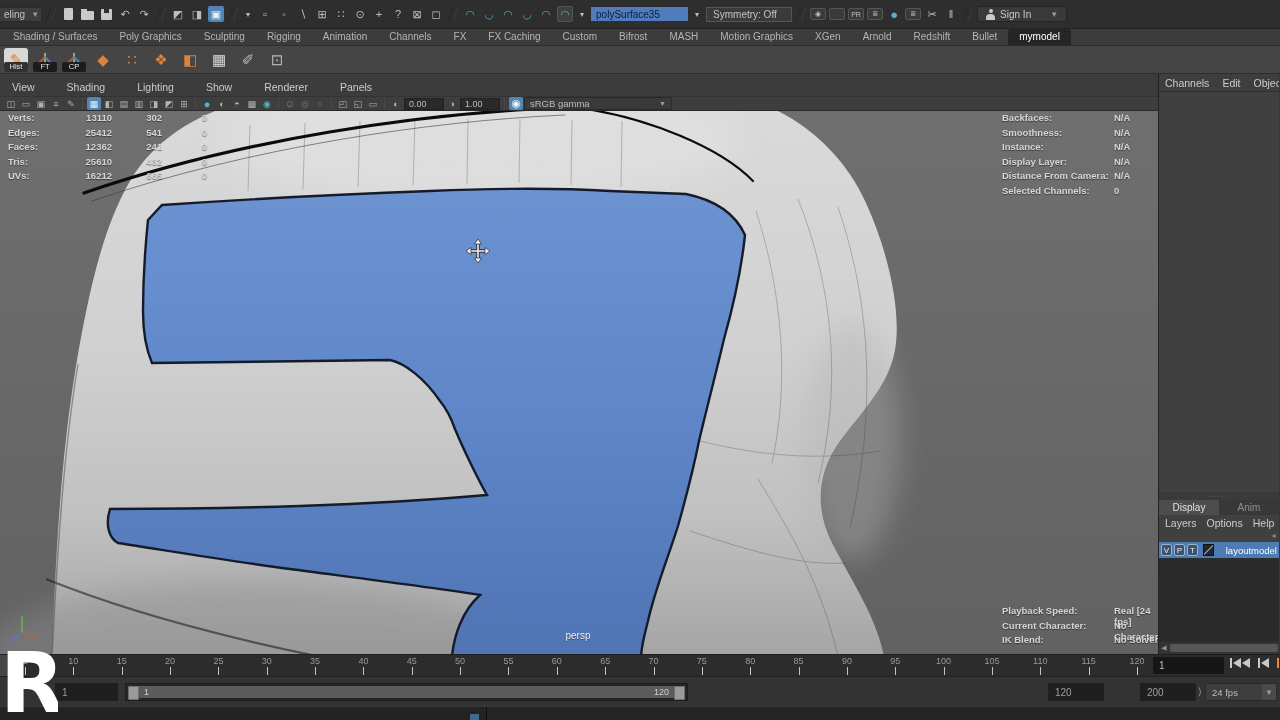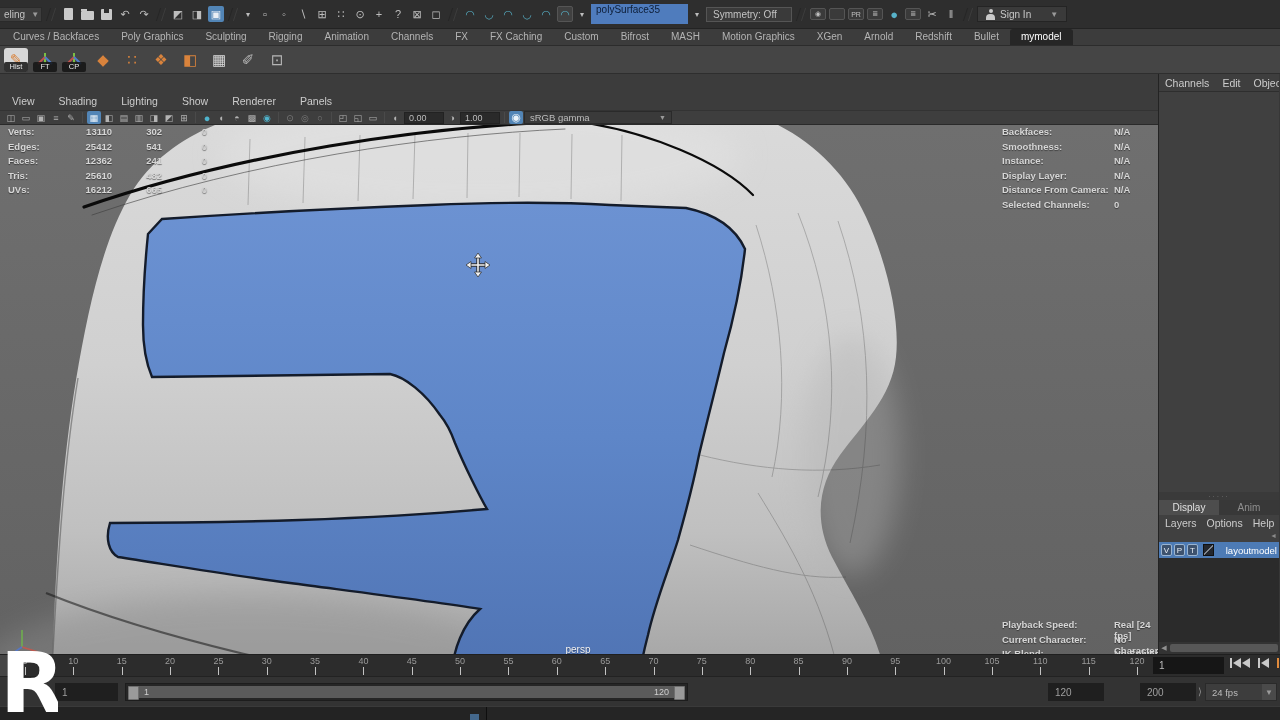--- a/index.html
+++ b/index.html
@@ -24,21 +24,21 @@
   .ti.teal { color:#57b2c9; }
   .ti.hl { background:#5285b6; border-radius:2px; color:#e8eef5; }
   .ti.boxed { border:1px solid #555; border-radius:2px; background:#404040; }
   .i-page { width:9px; height:12px; background:#c9c9c9; border-radius:1px; }
   .i-folder { position:relative; width:13px; height:9px; background:#c9c9c9; border-radius:1px; margin-top:2px; }
   .i-folder::before { content:""; position:absolute; top:-2px; left:0; width:6px; height:2px; background:#c9c9c9; }
   .i-save { position:relative; width:11px; height:11px; background:#c9c9c9; border-radius:1px; }
   .i-save::after { content:""; position:absolute; top:0; left:3px; width:5px; height:4px; background:#2e2e2e; }
   .i-strip { width:17px; height:12px; background:#3a3a3a; border:1px solid #555; border-radius:2px;
     display:flex; align-items:center; justify-content:center; font-size:7px; color:#c0c0c0; }
-  .field { background:#4f7cbd; color:#0d1e38; height:20px; display:flex; 
+  .field { background:#4f7cbd; color:#0d1e38; height:14px; display:flex; align-items:center;
     padding:0 5px; font-size:10px; }
   .ddbox { background:#3a3a3a; border:1px solid #555; height:15px; display:flex;
     align-items:center; padding:0 6px; color:#c3c3c3; }
   .signin { display:flex; align-items:center; gap:5px; background:#3a3a3a; border:1px solid #242424;
     height:16px; padding:0 8px; }
   .i-person { position:relative; width:9px; height:11px; }
   .i-person::before { content:""; position:absolute; left:2.5px; top:0; width:4px; height:4px;
     border-radius:50%; background:#c9c9c9; }
   .i-person::after { content:""; position:absolute; left:0; top:5px; width:9px; height:6px;
     border-radius:4px 4px 0 0; background:#c9c9c9; }
@@ -59,21 +59,21 @@
     line-height:10px; border-radius:2px; }
   .shelf-item.white-bg { background:#d8d8d8; border-radius:3px; color:#d9833c; }
   .orange { color:#d9833c; }
   .whiteg { color:#dcdcdc; }
   .grayg { color:#b5b5b5; }
 
   
   .main { display:flex; height:580px; }
   .viewport-pane { width:1159px; display:flex; flex-direction:column;
     border-right:1px solid #232323; background:#3c3c3c; }
-  .vp-menubar { height:22px; padding:7px 0 0 12px; background:#3c3c3c; display:flex; gap:24px;margin-top:14px; }
+  .vp-menubar { height:22px; padding:7px 0 0 12px; background:#3c3c3c; display:flex; gap:32px; }
   .vp-menu { color:#cccccc; font-size:10.5px; }
   .vp-toolbar { height:15px; background:#3e3e3e; border-top:1px solid #333;
     border-bottom:1px solid #2a2a2a; display:flex; align-items:center; padding:0 4px; gap:1px; }
   .vti { width:14px; height:13px; display:flex; align-items:center; justify-content:center;
     font-size:9px; color:#b3b3b3; flex:none; }
   .vti.teal { color:#4fb4cd; }
   .vti.hlbox { background:#5285b6; border-radius:2px; color:#eaf2f8; }
   .vti.dim { color:#7a7a7a; }
   .vp-div { width:1px; height:11px; background:#2d2d2d; border-right:1px solid #4a4a4a; margin:0 3px; }
   .vp-field { width:40px; height:12px; background:#2a2a2a; border:1px solid #222;
@@ -239,21 +239,21 @@
     <span class="ti">‖</span>
     <span class="tb-div"></span>
     <div class="signin">
       <span class="i-person"></span>
       <span>Sign In</span>
       <span style="color:#9a9a9a;font-size:8px;margin-left:14px">▼</span>
     </div>
   </div>
 
   <div class="shelf-tabs">
-      <div class="shelf-tab">Curves / Backfaces</div>
+      <div class="shelf-tab">Shading / Surfaces</div>
       <div class="shelf-tab">Poly Graphics</div>
       <div class="shelf-tab">Sculpting</div>
       <div class="shelf-tab">Rigging</div>
       <div class="shelf-tab">Animation</div>
       <div class="shelf-tab">Channels</div>
       <div class="shelf-tab">FX</div>
       <div class="shelf-tab">FX Caching</div>
       <div class="shelf-tab">Custom</div>
       <div class="shelf-tab">Bifrost</div>
       <div class="shelf-tab">MASH</div>

